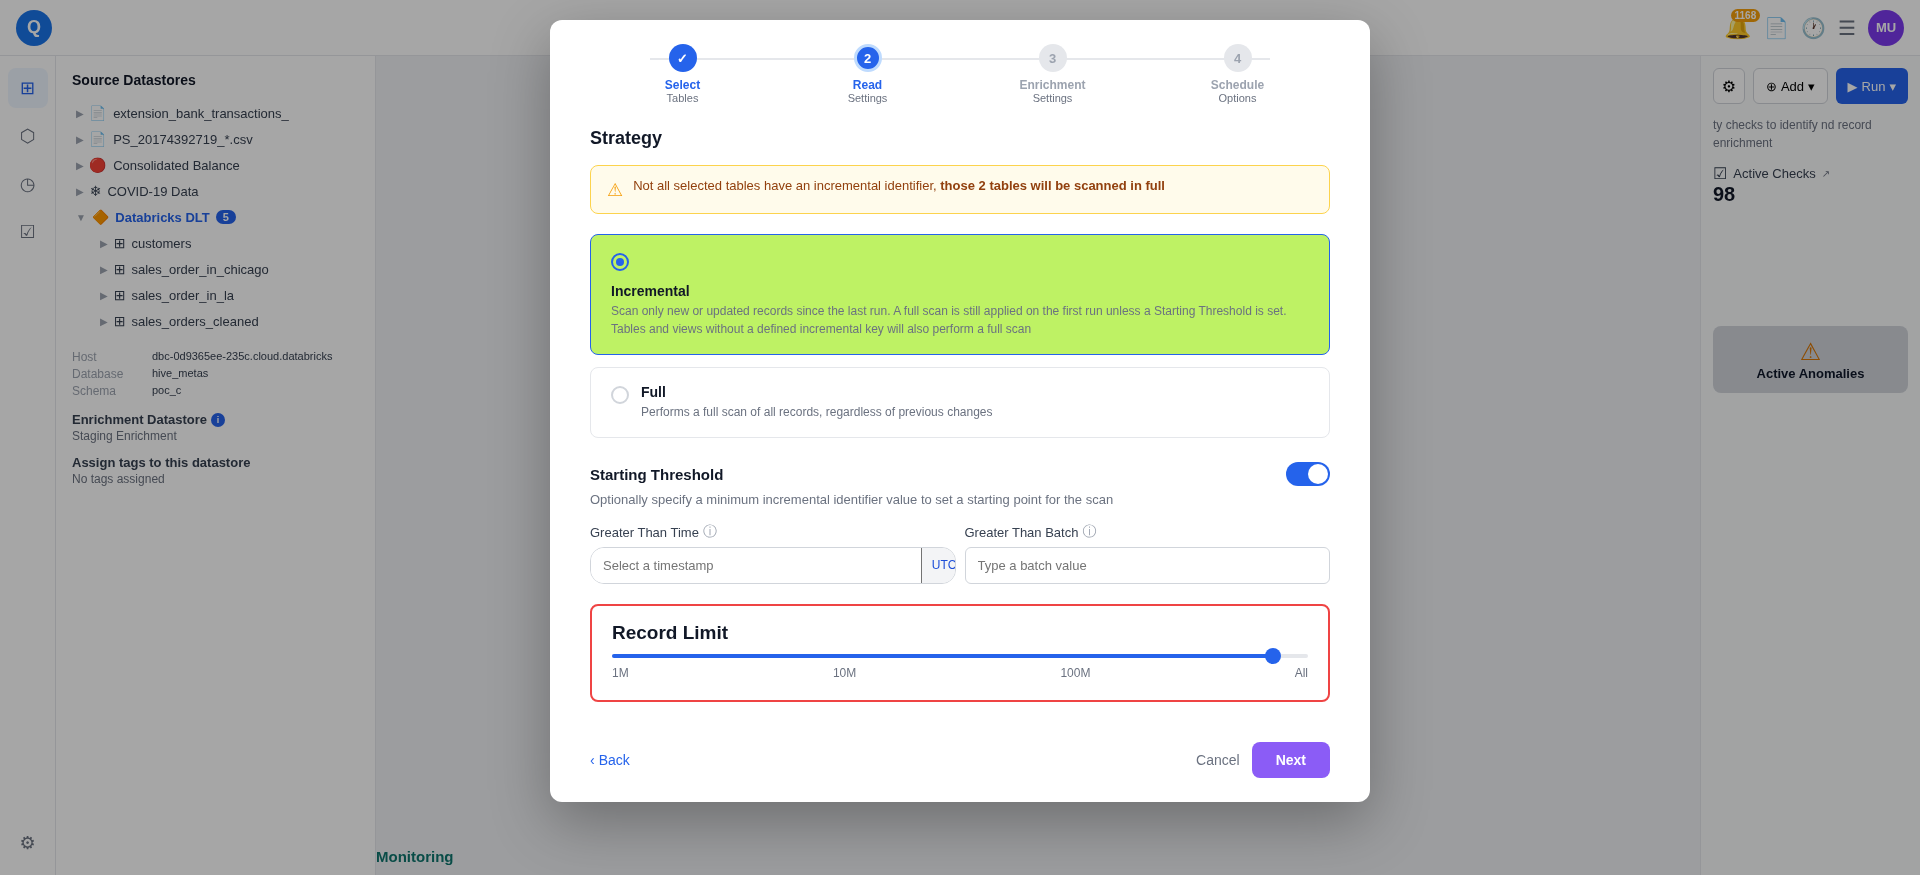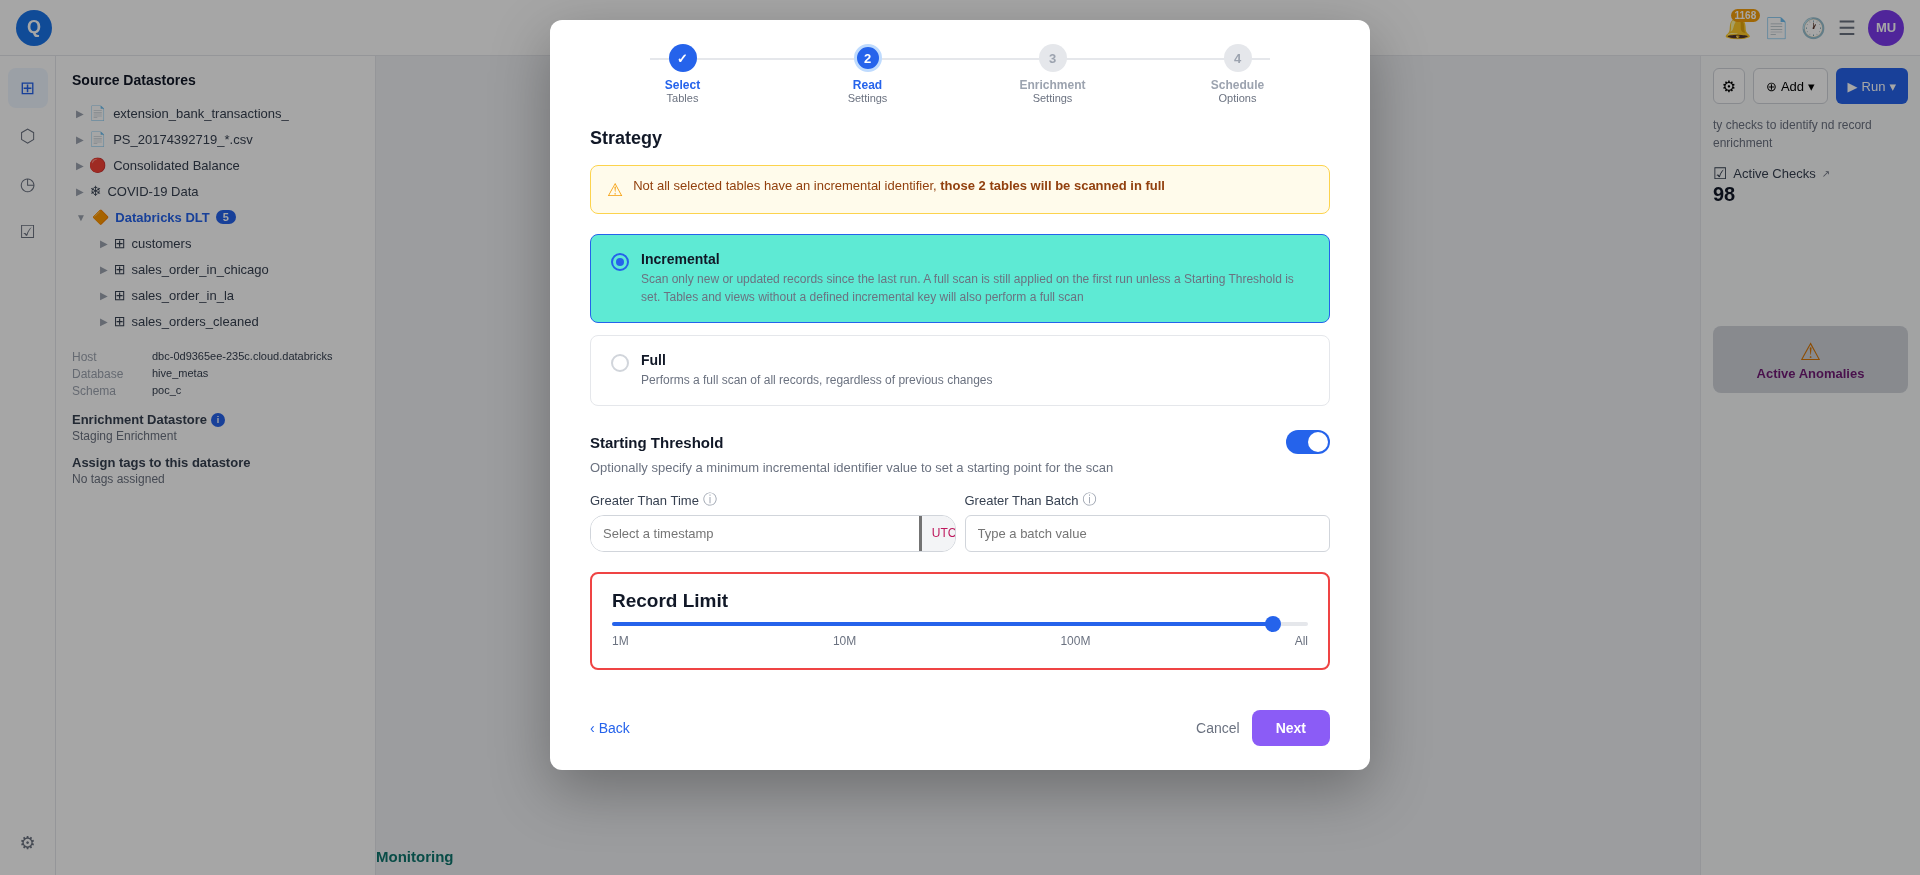--- a/index.html
+++ b/index.html
@@ -195,21 +195,21 @@
       font-size: 13px;
       color: #374151;
     }
     .active-anomalies-card {
       margin-top: 120px;
       background: #d1d5db;
       border-radius: 8px;
       padding: 12px;
       text-align: center;
     }
-    .anomaly-title { font-size: 13px; font-weight: 600; color: #701a75; }
+    .anomaly-title { font-size: 13px; font-weight: 600; color: #0f172a; }
     .anomaly-icon { font-size: 24px; color: #d97706; }
 
     
     .modal-overlay {
       position: absolute;
       top: 0; left: 0; right: 0; bottom: 0;
       background: rgba(0,0,0,0.35);
       z-index: 100;
       display: flex;
       align-items: flex-start;
@@ -300,21 +300,22 @@
       border-radius: 8px;
       padding: 16px 20px;
       margin-bottom: 12px;
       display: flex;
       align-items: flex-start;
       gap: 12px;
       cursor: pointer;
     }
     .radio-option.selected {
       border-color: #2563eb;
-      background: #5eead4;
+      background: #bef264;
+      flex-direction: column;
     }
     .radio-btn {
       width: 18px; height: 18px;
       border-radius: 50%;
       border: 2px solid #d1d5db;
       display: flex; align-items: center; justify-content: center;
       flex-shrink: 0;
       margin-top: 2px;
     }
     .radio-btn.selected {
@@ -359,25 +360,25 @@
     .input-group { flex: 1; }
     .input-label {
       font-size: 13px;
       color: #374151;
       margin-bottom: 6px;
       display: flex; align-items: center; gap: 4px;
     }
     .input-label .help { color: #9ca3af; font-size: 14px; }
     .utc-badge {
       background: #f3f4f6;
-      border-left: 3px solid #737373;
+      border-left: 1px solid #737373;
       padding: 10px 10px;
       border-radius: 0 6px 6px 0;
       font-size: 12px;
-      color: #be185d;
+      color: #1d4ed8;
       margin-right: -12px;
     }
 
     
     .record-limit-section {
       border: 2px solid #ef4444;
       border-radius: 8px;
       padding: 16px 20px;
       margin-top: 20px;
     }

